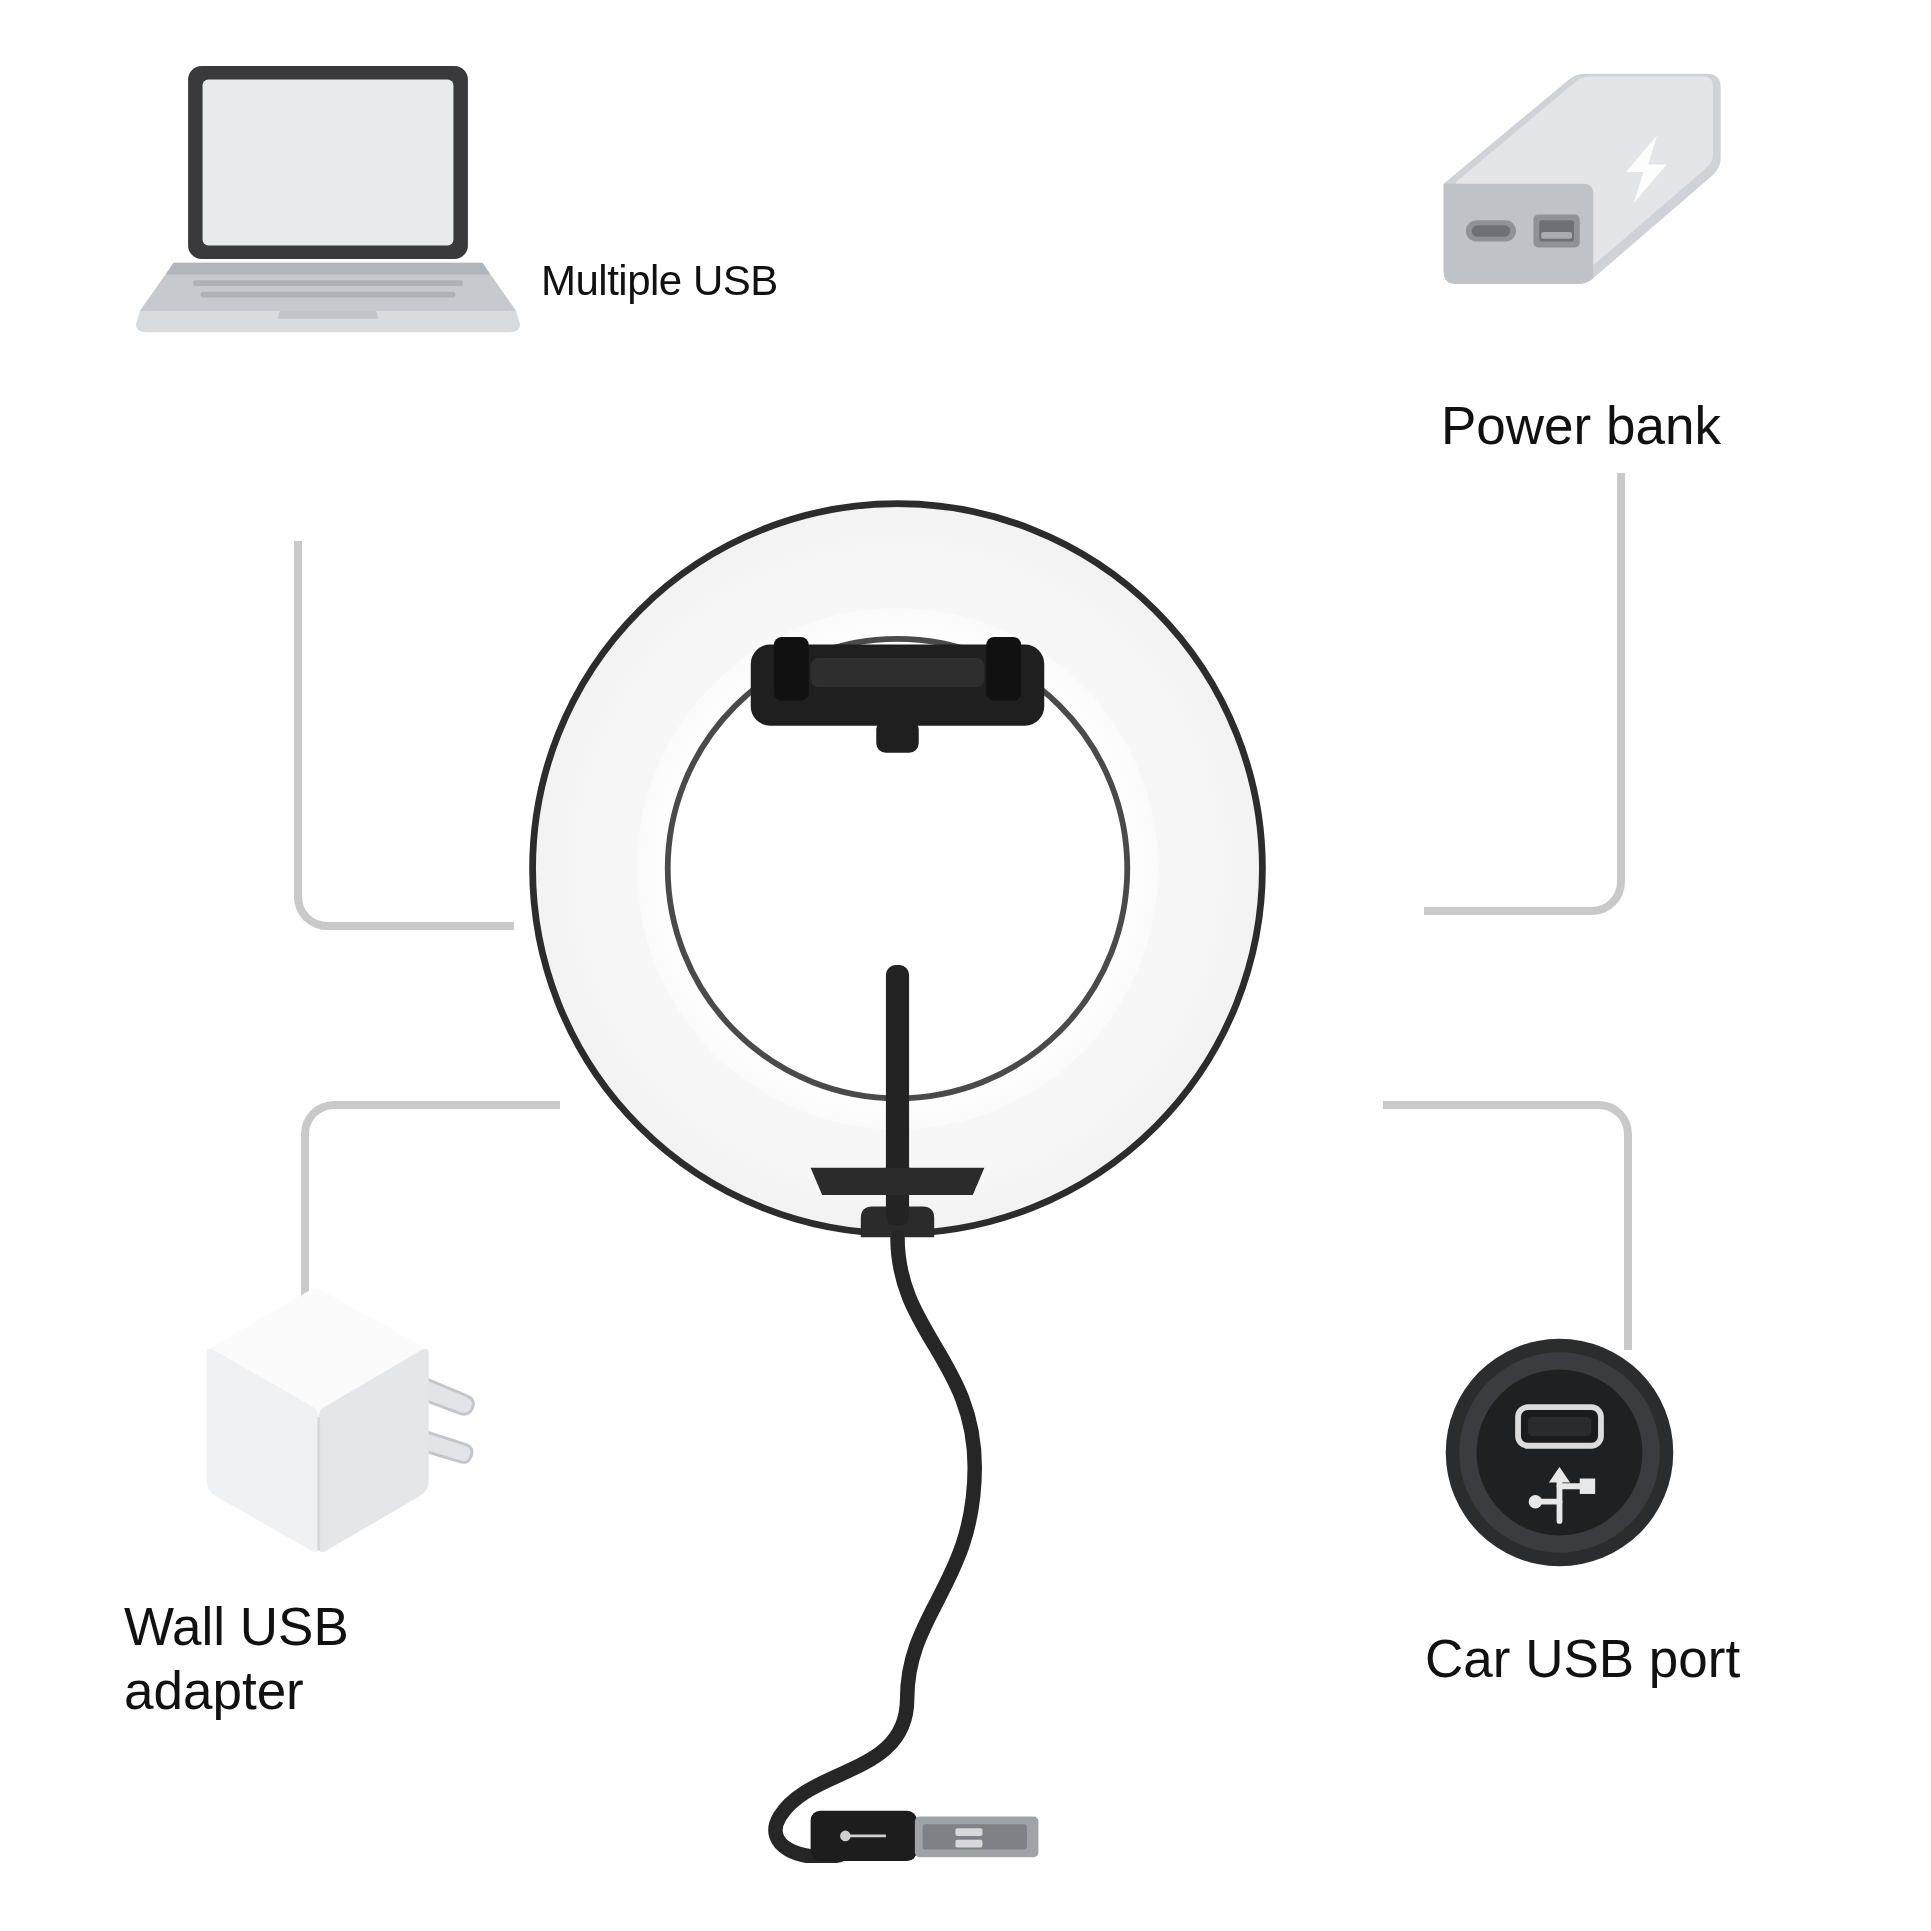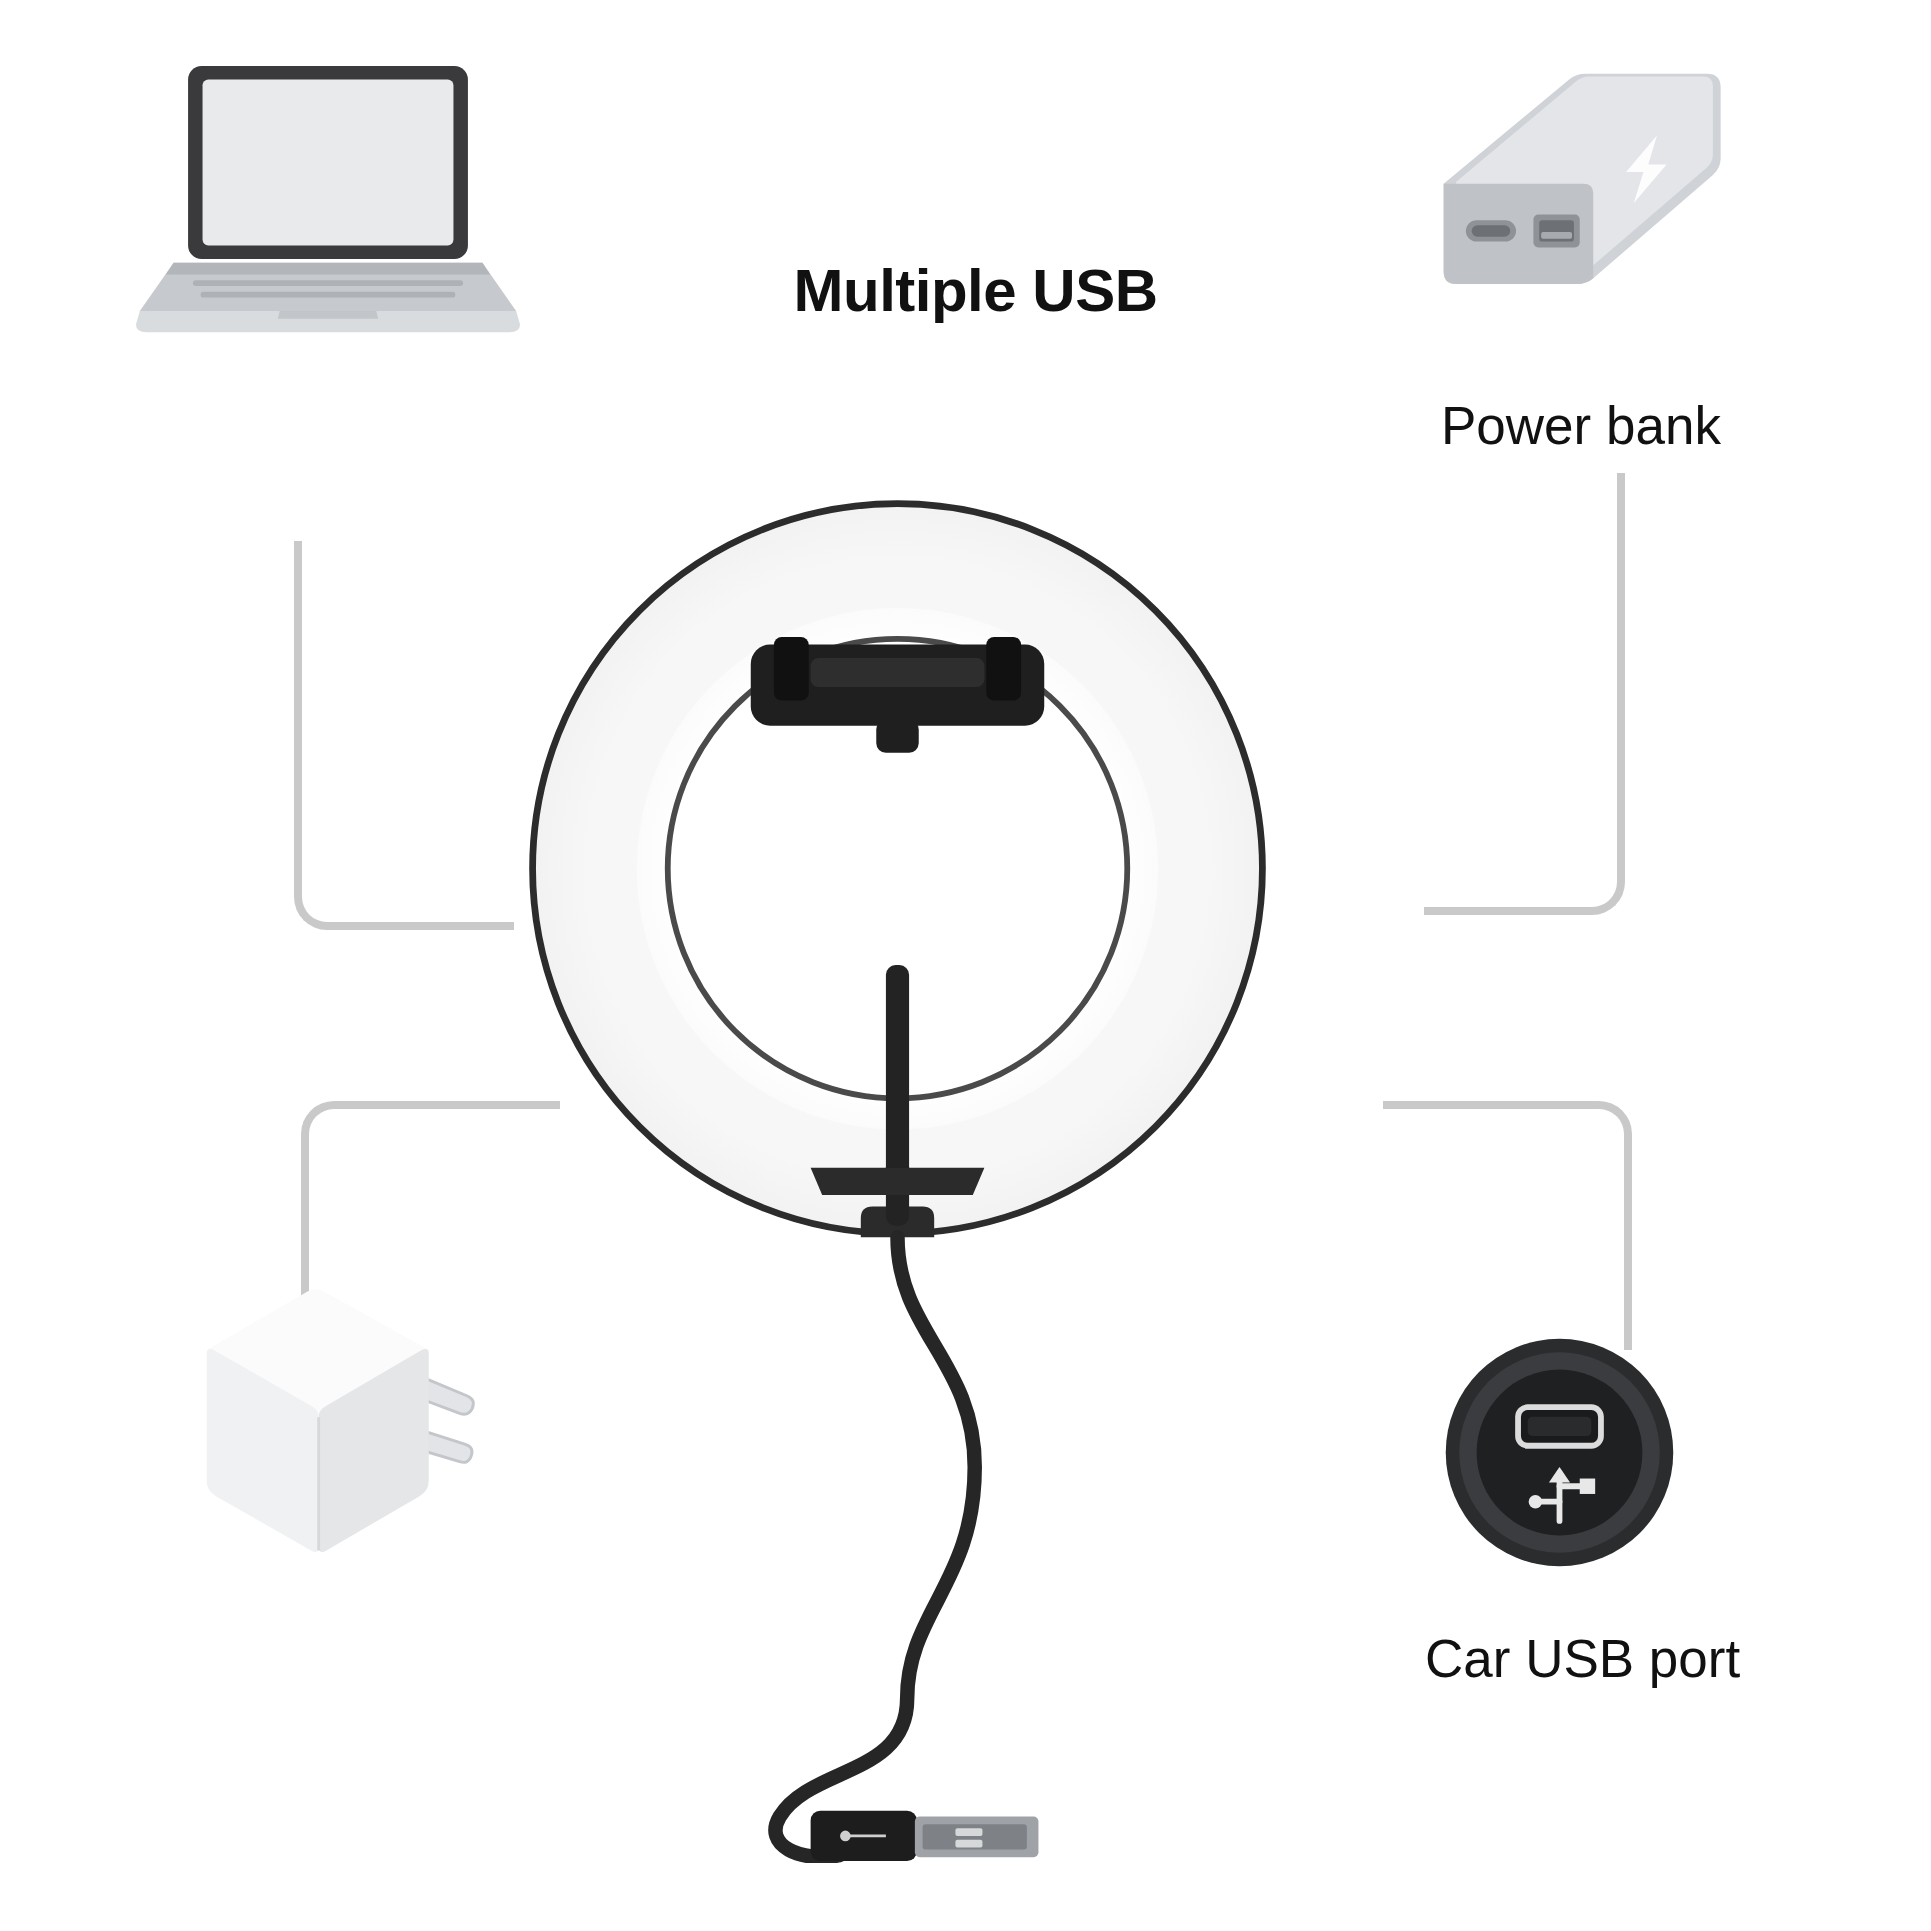--- a/index.html
+++ b/index.html
@@ -15,23 +15,23 @@
     font-family: "Liberation Sans", sans-serif;
     overflow: hidden;
   }
 
   
   #title {
     position: absolute;
     left: 541px;
     top: 256px;
     width: 869px;
-    text-align: center;
-    font-size: 60px;
-    font-weight: 700;
+    text-align: left;
+    font-size: 42px;
+    font-weight: 400;
     line-height: 1.18;
     color: #111111;
     letter-spacing: -0.5px;
   }
   #title .line { display: block; }
 
   
   .label {
     position: absolute;
     font-size: 53px;
@@ -108,20 +108,22 @@
   <div id="title">
     <span class="line">Multiple USB</span>
   </div>
 
   <div class="conn" id="conn-tl"></div>
   <div class="conn" id="conn-tr"></div>
   <div class="conn" id="conn-bl"></div>
   <div class="conn" id="conn-br"></div>
 
   <div class="label" id="label-powerbank">Power bank</div>
+  <div class="label" id="label-wall">Wall USB
+adapter</div>
   <div class="label" id="label-car">Car USB port</div>
 
   <div class="device" id="dev-laptop">
     <svg viewBox="0 0 400 300" width="386" height="290">
 
       <rect x="55" y="8" width="290" height="200" rx="14" ry="14" fill="#3a3a3c"></rect>
 
       <rect x="70" y="22" width="260" height="172" rx="6" ry="6" fill="#e9eaec"></rect>
 
       <path d="M40 212 L360 212 L395 262 L5 262 Z" fill="#c6c9cd"></path>

